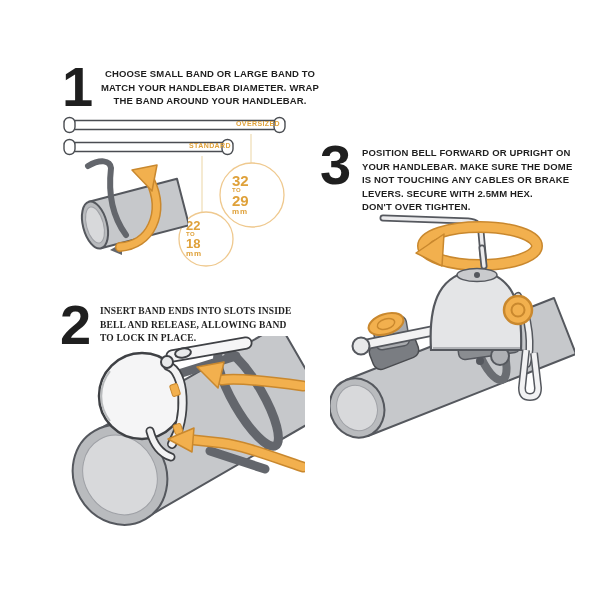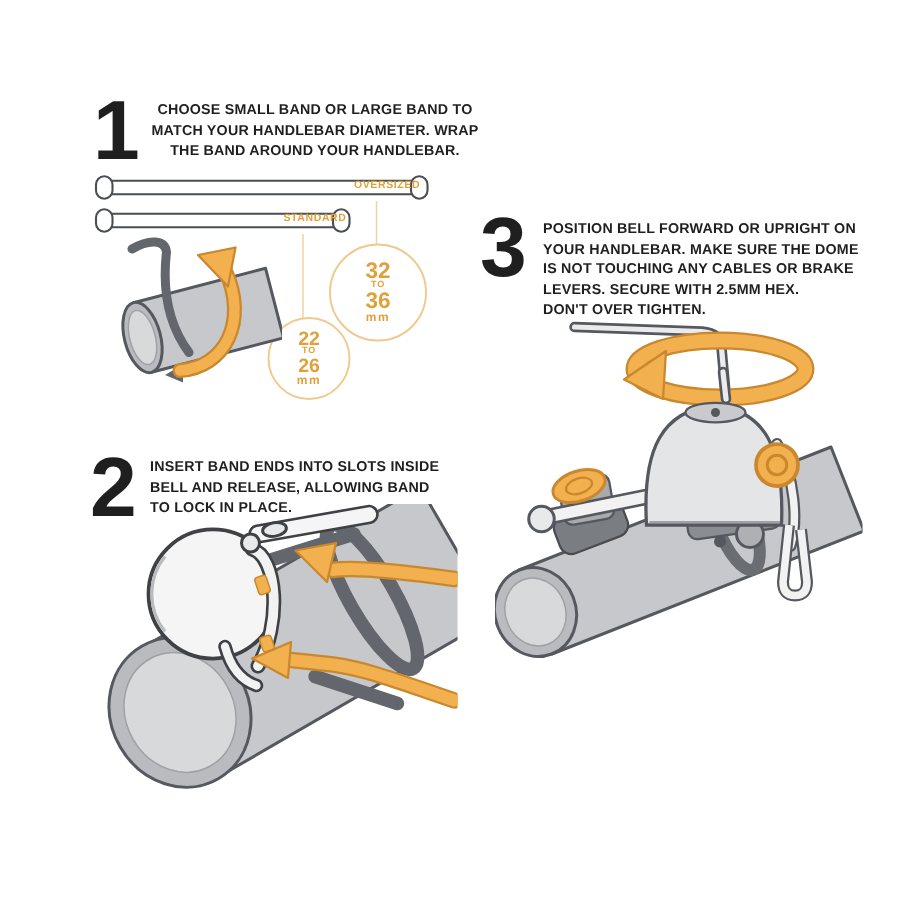--- a/index.html
+++ b/index.html
@@ -8,21 +8,21 @@
     --band-dark:#63666C; --circle-line:#EFC98F; --connector-line:#EBD5A4;
   }
   html,body{margin:0;padding:0;background:#fff;}
   .canvas{position:relative;width:600px;height:600px;background:#fff;overflow:hidden;
           font-family:"Liberation Sans",sans-serif;color:var(--ink);}
   .abs{position:absolute;}
   .step-num{font-weight:bold;font-size:56px;line-height:46px;color:var(--ink);}
   .step-text{font-weight:bold;font-size:9.5px;line-height:13.5px;letter-spacing:.15px;
              white-space:pre-line;color:var(--ink);}
   .band-label{font-weight:bold;font-size:7px;letter-spacing:.4px;color:var(--accent);}
-  .circle-text{text-align:center;font-weight:bold;color:var(--accent);}
+  .circle-text{text-align:left;font-weight:bold;color:var(--accent);}
   .circle-text .big{font-size:15px;line-height:13px;}
   .circle-text .big.sm2{font-size:13px;line-height:11px;}
   .circle-text .tiny{font-size:6px;line-height:7px;letter-spacing:.5px;}
   .circle-text .unit{font-size:8px;line-height:9px;letter-spacing:1px;}
   
   .tube{fill:var(--tube-fill);stroke:var(--tube-edge);stroke-width:2;stroke-linejoin:round;}
   .tube-end{fill:#B9BBBE;stroke:var(--tube-edge);stroke-width:2;}
   .tube-inner{fill:#D8D9DB;stroke:#9FA1A6;stroke-width:1;}
   .band-dark{stroke:var(--band-dark);fill:none;stroke-linecap:round;}
   .arrow-outline{stroke:var(--accent-dark);fill:none;stroke-linecap:round;}
@@ -68,47 +68,47 @@
       <rect class="band-outline" x="167" y="29.5" width="11" height="15" rx="5.5"></rect>
     </g>
   </svg>
 
   <div class="abs band-label" style="left:236px;top:120px;">OVERSIZED</div>
   <div class="abs band-label" style="left:189px;top:142px;">STANDARD</div>
 
   <div class="abs circle-text" style="left:232px;top:174px;width:40px;">
     <div class="big">32</div>
     <div class="tiny">TO</div>
-    <div class="big">36</div>
+    <div class="big">29</div>
     <div class="unit">mm</div>
   </div>
   <div class="abs circle-text" style="left:186px;top:220px;width:40px;">
     <div class="big sm2">22</div>
     <div class="tiny">TO</div>
-    <div class="big sm2">26</div>
+    <div class="big sm2">18</div>
     <div class="unit">mm</div>
   </div>
 
   <svg class="abs" style="left:58px;top:154px;" width="130" height="115" viewBox="0 0 130 115">
     <polygon class="tube" points="31,47.8 119,24.8 131,71.2 43,94.2"></polygon>
     <g transform="translate(37,71) rotate(-14.6)">
       <ellipse class="tube-end" cx="0" cy="0" rx="12" ry="24"></ellipse>
       <ellipse class="tube-inner" cx="0" cy="0" rx="8.5" ry="18.5"></ellipse>
     </g>
     <path class="band-dark" style="stroke-width:6" d="M 30 12 C 42 5 52 6 53 14 C 50 40 54 62 68 81"></path>
     <g>
       <polygon points="52,96 64,89 64,101" fill="#63666C"></polygon>
       <path class="arrow-outline" style="stroke-width:10" d="M 62 93 C 92 91 108 60 92 26"></path>
       <path class="arrow-main" style="stroke-width:7" d="M 62 93 C 92 91 108 60 92 26"></path>
       <polygon class="arrow-head" points="74,16 99,11 94,37"></polygon>
     </g>
   </svg>
 
   <div class="abs step-num" style="left:60px;top:302px;">2</div>
-  <div class="abs step-text" style="left:100px;top:305px;width:220px;">INSERT BAND ENDS INTO SLOTS INSIDE
+  <div class="abs step-text" style="left:100px;top:305px;width:220px;font-family:Liberation Serif, serif;">INSERT BAND ENDS INTO SLOTS INSIDE
 BELL AND RELEASE, ALLOWING BAND
 TO LOCK IN PLACE.</div>
 
   <svg class="abs" style="left:50px;top:336px;" width="255" height="200" viewBox="0 0 255 200">
 
     <polygon class="tube" points="45,95.7 230,-11.3 280,75.3 95,182.3"></polygon>
     <g transform="translate(70,139) rotate(-30)">
       <ellipse class="tube-end" cx="0" cy="0" rx="46" ry="51"></ellipse>
       <ellipse class="tube-inner" cx="0" cy="0" rx="36" ry="41"></ellipse>
     </g>

